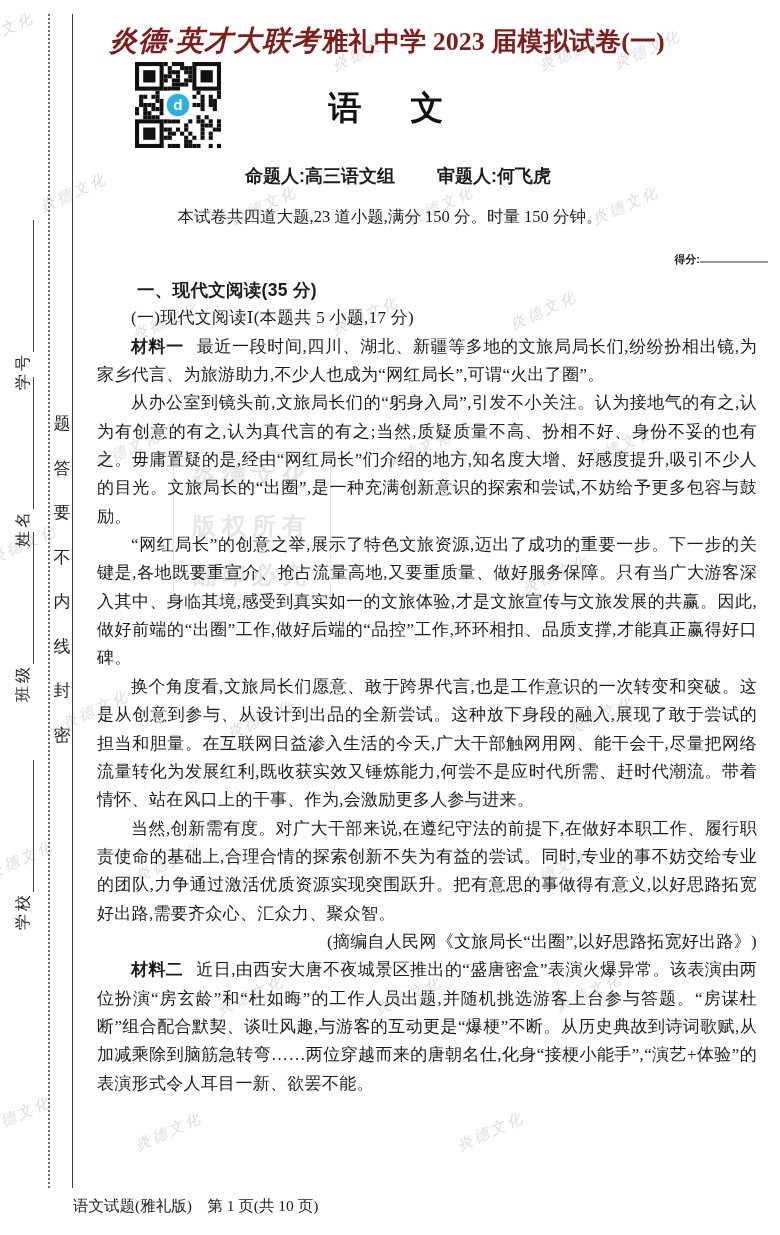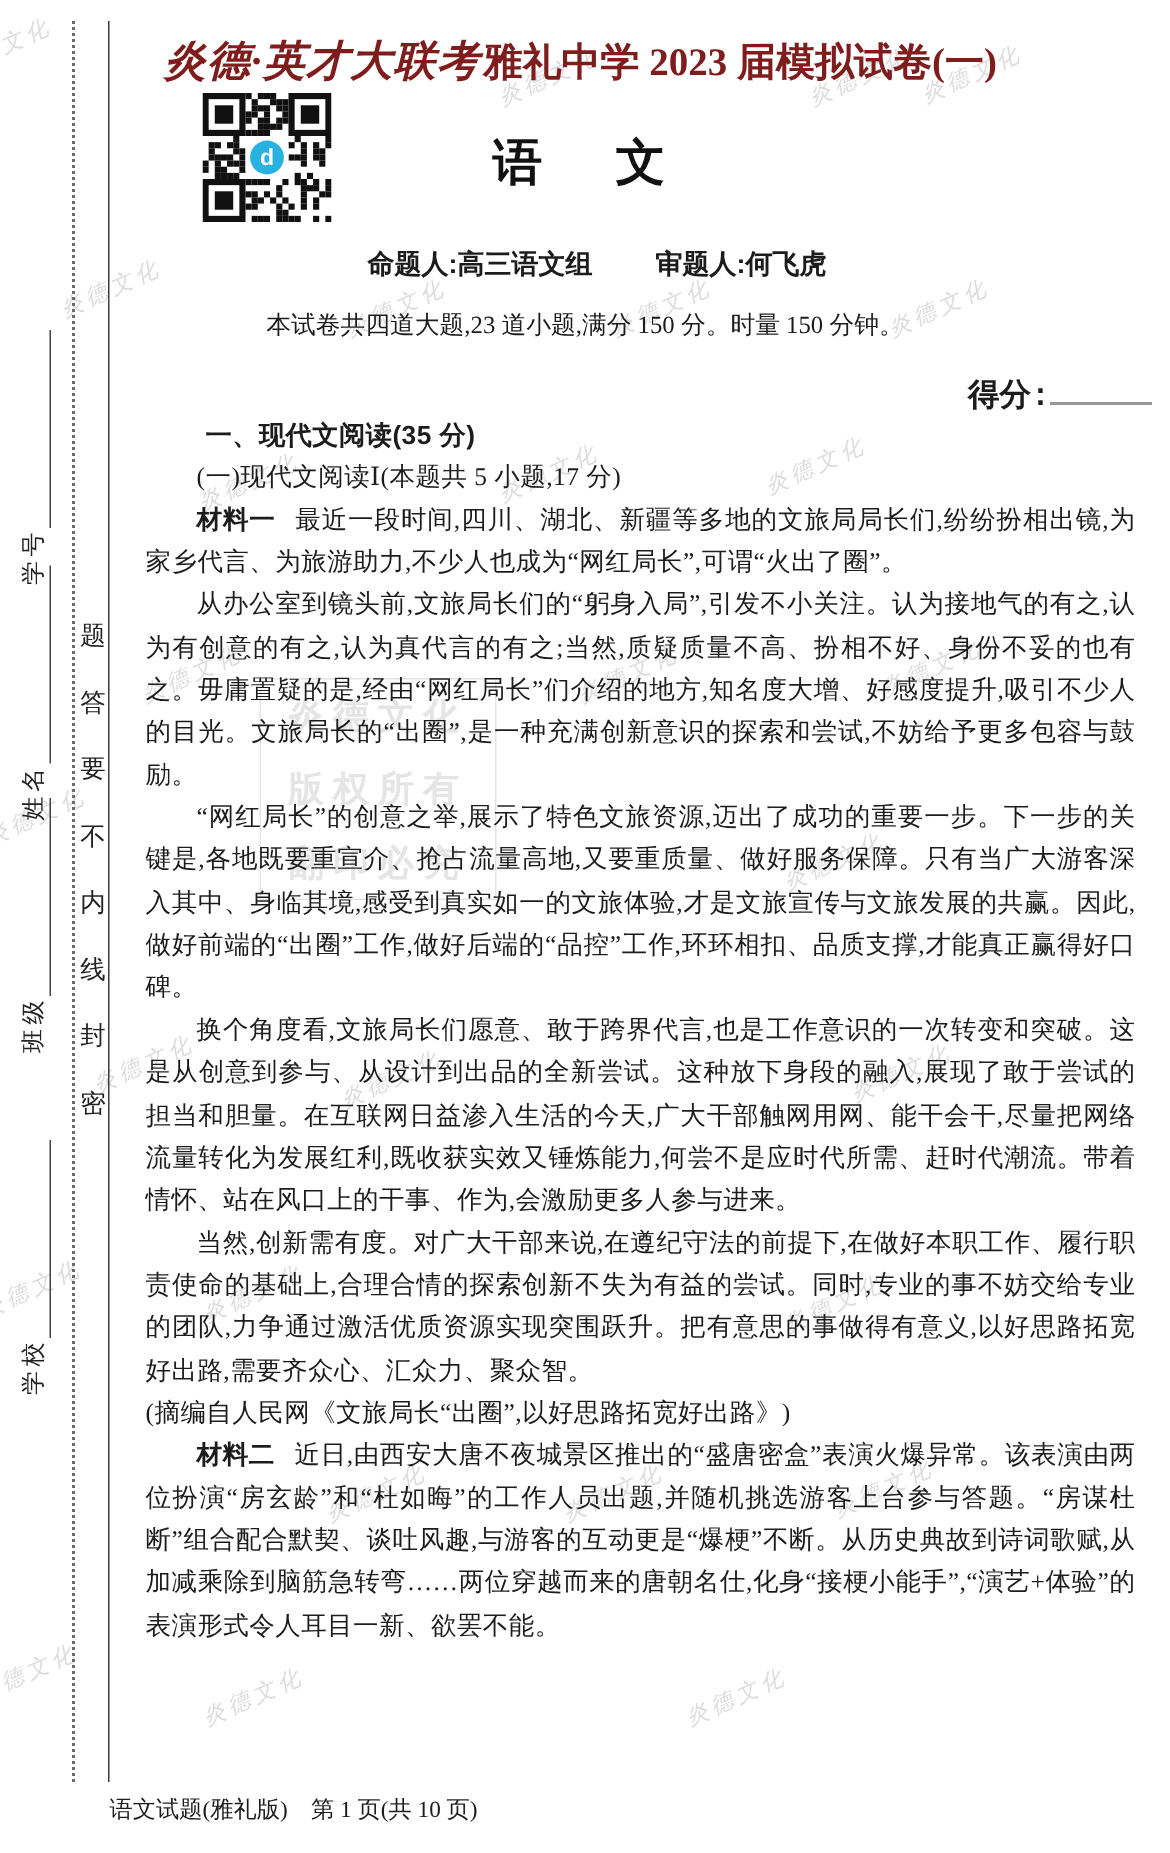--- a/index.html
+++ b/index.html
@@ -35,32 +35,32 @@
   .title { position:absolute; left:0; right:6px; top:22px; text-align:center; font-size:26px;
            white-space:nowrap; z-index:2; color:#7f1d1d; }
   .brush { font-weight:800; font-style:italic; font-size:28px; letter-spacing:1px; margin-right:2px; }
   .qr { position:absolute; left:135px; top:62px; width:86px; height:86px; z-index:2; }
   .qr svg { width:100%; height:100%; display:block; }
   .subject { position:absolute; left:0; right:0; top:86px; text-align:center; font-size:33px;
              font-weight:bold; letter-spacing:8px; z-index:2; color:#111; }
   .authors { position:absolute; left:16px; right:0; top:164px; display:flex; justify-content:center;
              gap:42px; font-family:"Liberation Sans",sans-serif; font-weight:700; font-size:18px; z-index:2; }
   .info { position:absolute; left:0; right:0; top:206px; text-align:center; font-size:16.5px; z-index:2; }
-  .score { position:absolute; top:249px; right:12px; font-family:Liberation Mono, monospace;
-           font-weight:700; font-size:21px; z-index:2; }
+  .score { position:absolute; top:249px; right:12px; font-family:Liberation Sans, sans-serif;
+           font-weight:700; font-size:11px; z-index:2; }
   .score-line { display:inline-block; width:68px; border-bottom:2px solid #999; height:14px; }
 
   
   .reading { position:absolute; left:97px; top:276px; width:660px; font-size:17px;
              line-height:28.35px; text-align:justify; letter-spacing:0.3px; z-index:2; }
   .reading p { margin:0; text-indent:2em; }
   .sec-title { font-family:"Liberation Sans",sans-serif; font-weight:700; font-size:17.5px;margin-left:40px; }
   .indent { text-indent:2em; }
   .mlabel { font-family:"Liberation Sans",sans-serif; font-weight:700; margin-right:13px; }
-  .source { text-indent:0 !important; }
+  .source { text-align:right; text-indent:0 !important; }
 
   .footer { position:absolute; left:73px; right:0; top:1196px; text-align:left; font-size:15.5px; z-index:2; }
 </style>
 </head>
 <body>
 
 <div class="page">
 
   <div id="wm-layer">
       <span class="wm" style="left: -35px; top: 22px;">炎德文化</span>

